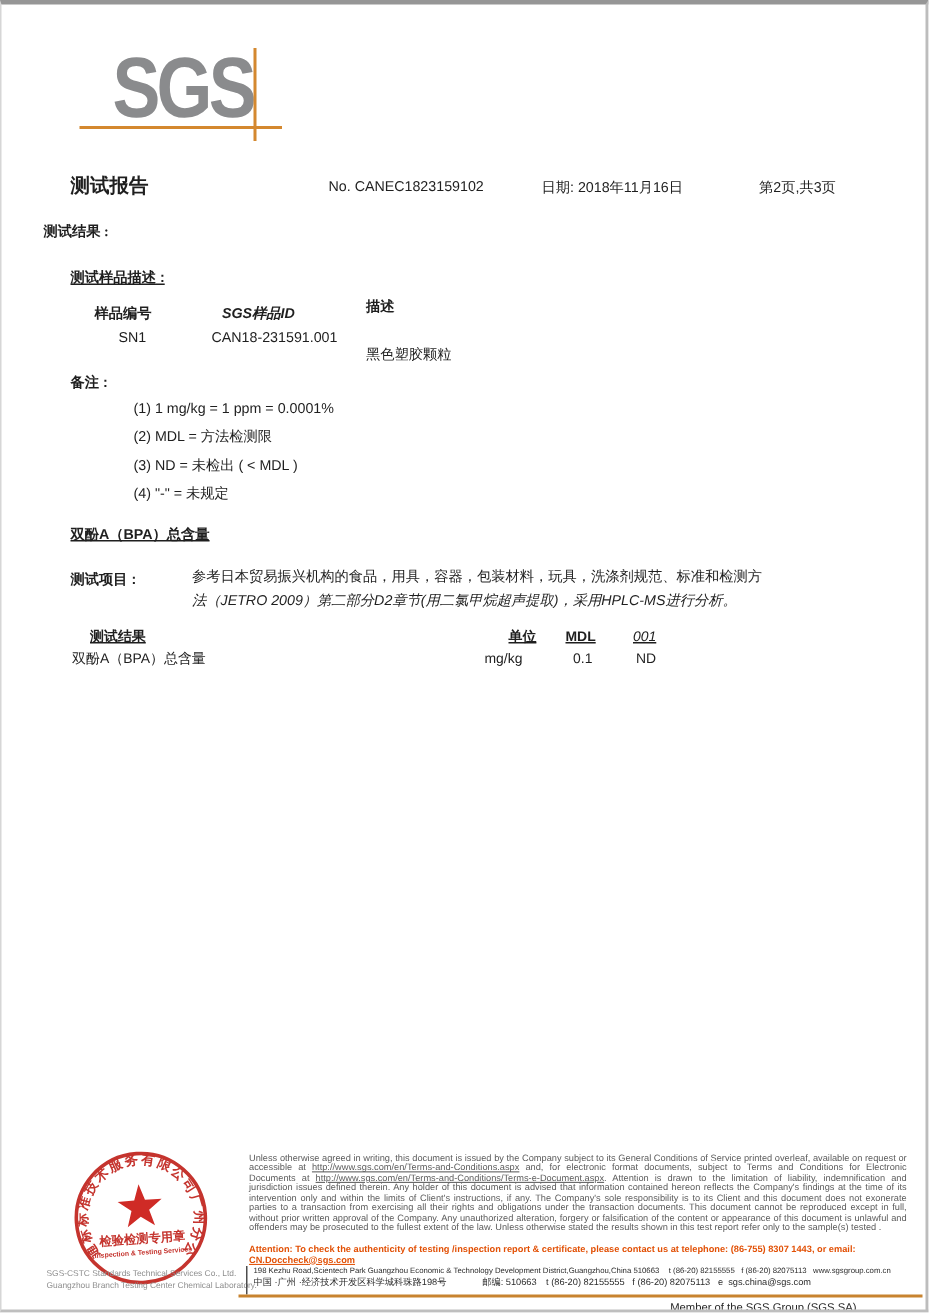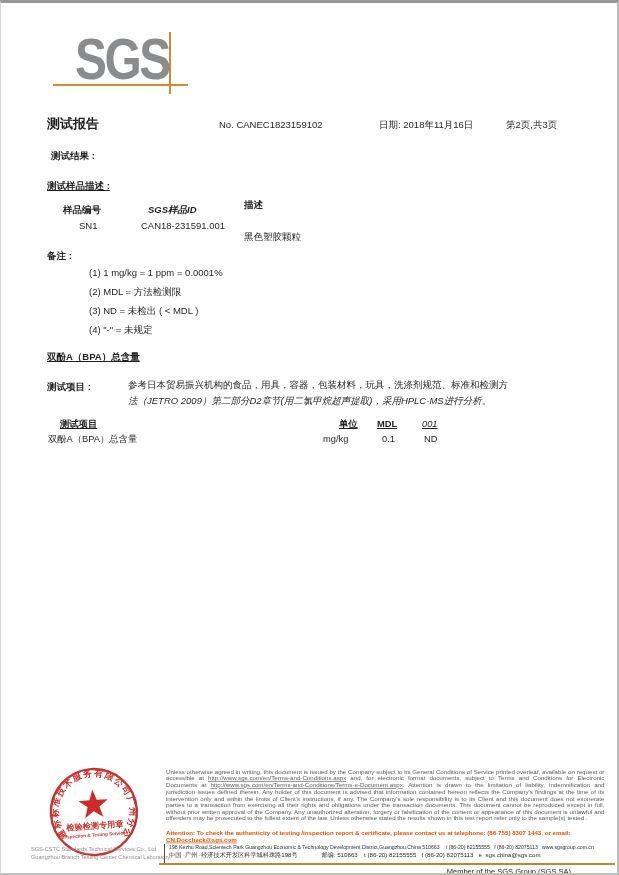--- a/index.html
+++ b/index.html
@@ -21,21 +21,21 @@
   .logo-text {
     left:74px; top:30px; font-size:57px; font-weight:bold; color:#8a8b8d;
     line-height:52px; letter-spacing:-3px; transform:scaleX(0.84); transform-origin:0 0;
   }
   .rule-v { left:168px; top:29px; width:2px; height:62px; background:#d4882f; }
   .rule-h { left:52px; top:81px; width:135px; height:2px; background:#d4882f; }
 
   
   .doc-title { left:46px; top:112px; font-size:13px; font-weight:bold; }
   .report-no { left:218px; top:116px; font-size:9.5px; }
-  .report-date { left:378px; top:116px; font-size:9.5px; }
+  .report-date { left:360px; top:116px; font-size:9.5px; }
   .page-info { left:505px; top:116px; font-size:9.5px; }
 
   
   .tin { transform:scale(0.7); transform-origin:0 0; width:143%; }
 
   .disclaimer { left:165px; top:766px; width:438px; }
   .disclaimer .tin { font-size:8.8px; line-height:9.45px; color:#5a5a5a; text-align:justify; }
   .disclaimer .u { color:#5a5a5a; }
 
   .attention { left:165px; top:827px; width:438px; }
@@ -64,21 +64,21 @@
 
   <div class="abs logo-text">SGS</div>
   <div class="abs rule-v"></div>
   <div class="abs rule-h"></div>
 
   <div class="abs doc-title">测试报告</div>
   <div class="abs report-no">No. CANEC1823159102</div>
   <div class="abs report-date">日期: 2018年11月16日</div>
   <div class="abs page-info">第2页,共3页</div>
 
-  <div class="abs b fs9" style="left:50px; top:147px;">测试结果 :</div>
+  <div class="abs b fs9" style="left:28px; top:147px;font-family:Liberation Serif, serif;">测试结果 :</div>
   <div class="abs b u fs9" style="left:46px; top:177px;">测试样品描述 :</div>
 
   <div class="abs b fs9" style="left:62px; top:201px;">样品编号</div>
   <div class="abs b fs9" style="left:147px; top:201px;font-style:italic;">SGS样品ID</div>
   <div class="abs b fs9" style="left:243px; top:196px;">描述</div>
   <div class="abs fs9" style="left:78px; top:217px;">SN1</div>
   <div class="abs fs9" style="left:140px; top:217px;">CAN18-231591.001</div>
   <div class="abs fs9" style="left:243px; top:217px;margin-top:11px;">黑色塑胶颗粒</div>
 
   <div class="abs b fs9" style="left:46px; top:247px;">备注 :</div>
@@ -87,21 +87,21 @@
   <div class="abs fs9" style="left:88px; top:302px;">(3) ND = 未检出 ( &lt; MDL )</div>
   <div class="abs fs9" style="left:88px; top:321px;">(4) "-" = 未规定</div>
 
   <div class="abs b u fs9" style="left:46px; top:348px;">双酚A（BPA）总含量</div>
   <div class="abs b fs9" style="left:46px; top:378px;">测试项目 :</div>
   <div class="abs" style="left:127px; top:374px; width:460px;">
     <div class="fs9" style="line-height:16px;">参考日本贸易振兴机构的食品，用具，容器，包装材料，玩具，洗涤剂规范、标准和检测方</div>
     <div class="fs9" style="line-height:16px;font-style:italic;">法（JETRO 2009）第二部分D2章节(用二氯甲烷超声提取)，采用HPLC-MS进行分析。</div>
   </div>
 
-  <div class="abs b u fs93" style="left:59px; top:416px;">测试项目</div>
+  <div class="abs b u fs93" style="left:59px; top:416px;">测试结果</div>
   <div class="abs b u fs93" style="left:338px; top:416px;">单位</div>
   <div class="abs b u fs93" style="left:376px; top:416px;">MDL</div>
   <div class="abs u i fs93" style="left:421px; top:416px;">001</div>
   <div class="abs fs93" style="left:47px; top:431px;">双酚A（BPA）总含量</div>
   <div class="abs fs93" style="left:322px; top:431px;">mg/kg</div>
   <div class="abs fs93" style="left:381px; top:431px;">0.1</div>
   <div class="abs fs93" style="left:423px; top:431px;">ND</div>
 
   <svg class="abs stamp-svg" viewBox="0 0 100 95">
     <circle cx="50" cy="46" r="43" fill="none" stroke="#c5342e" stroke-width="2.4"></circle>

